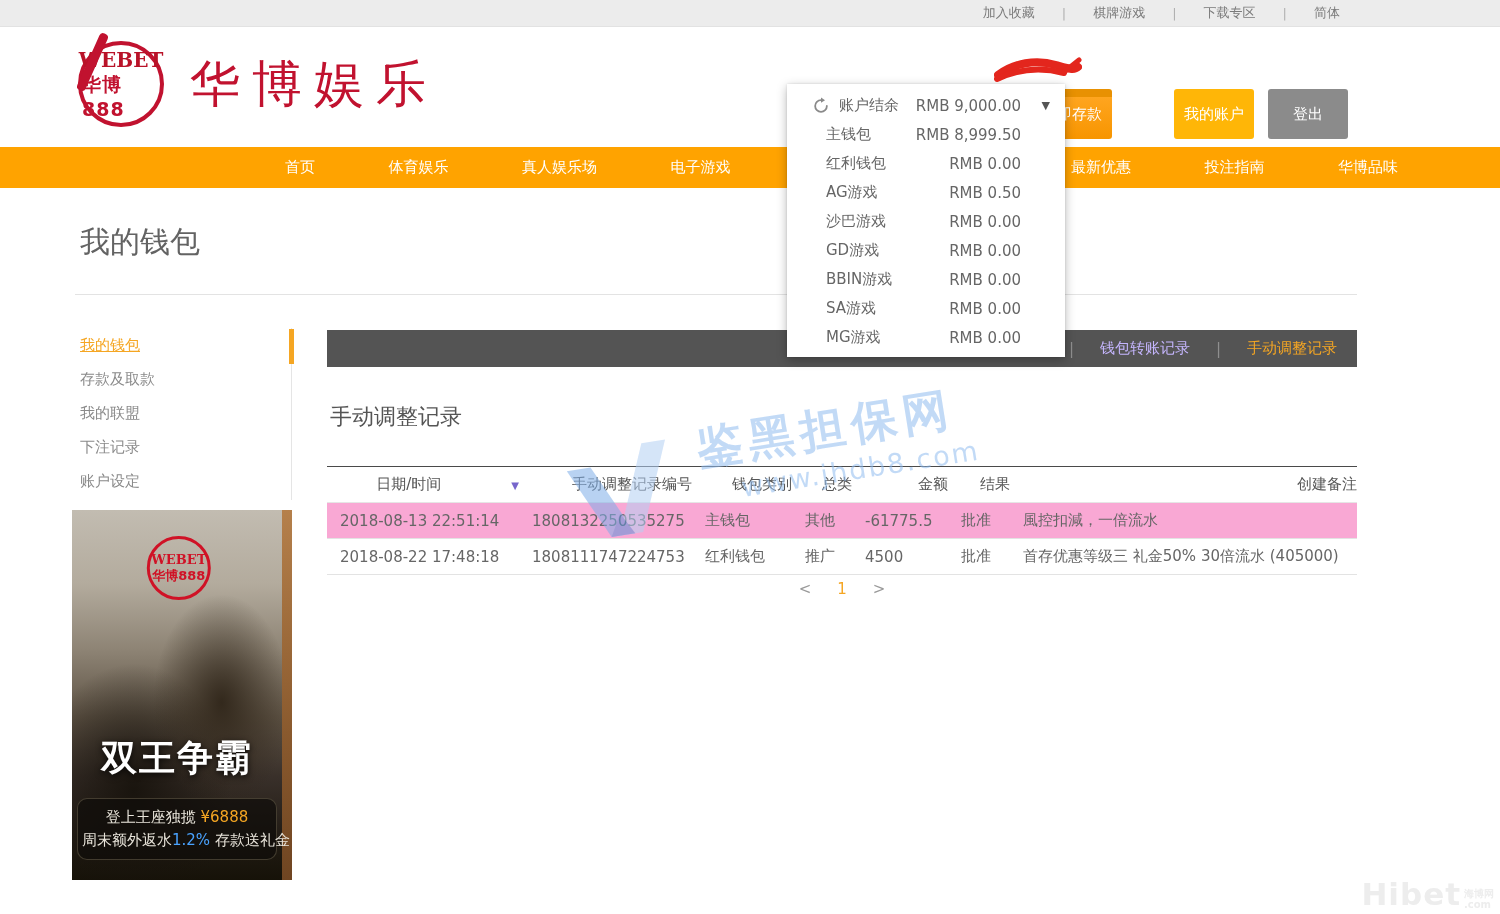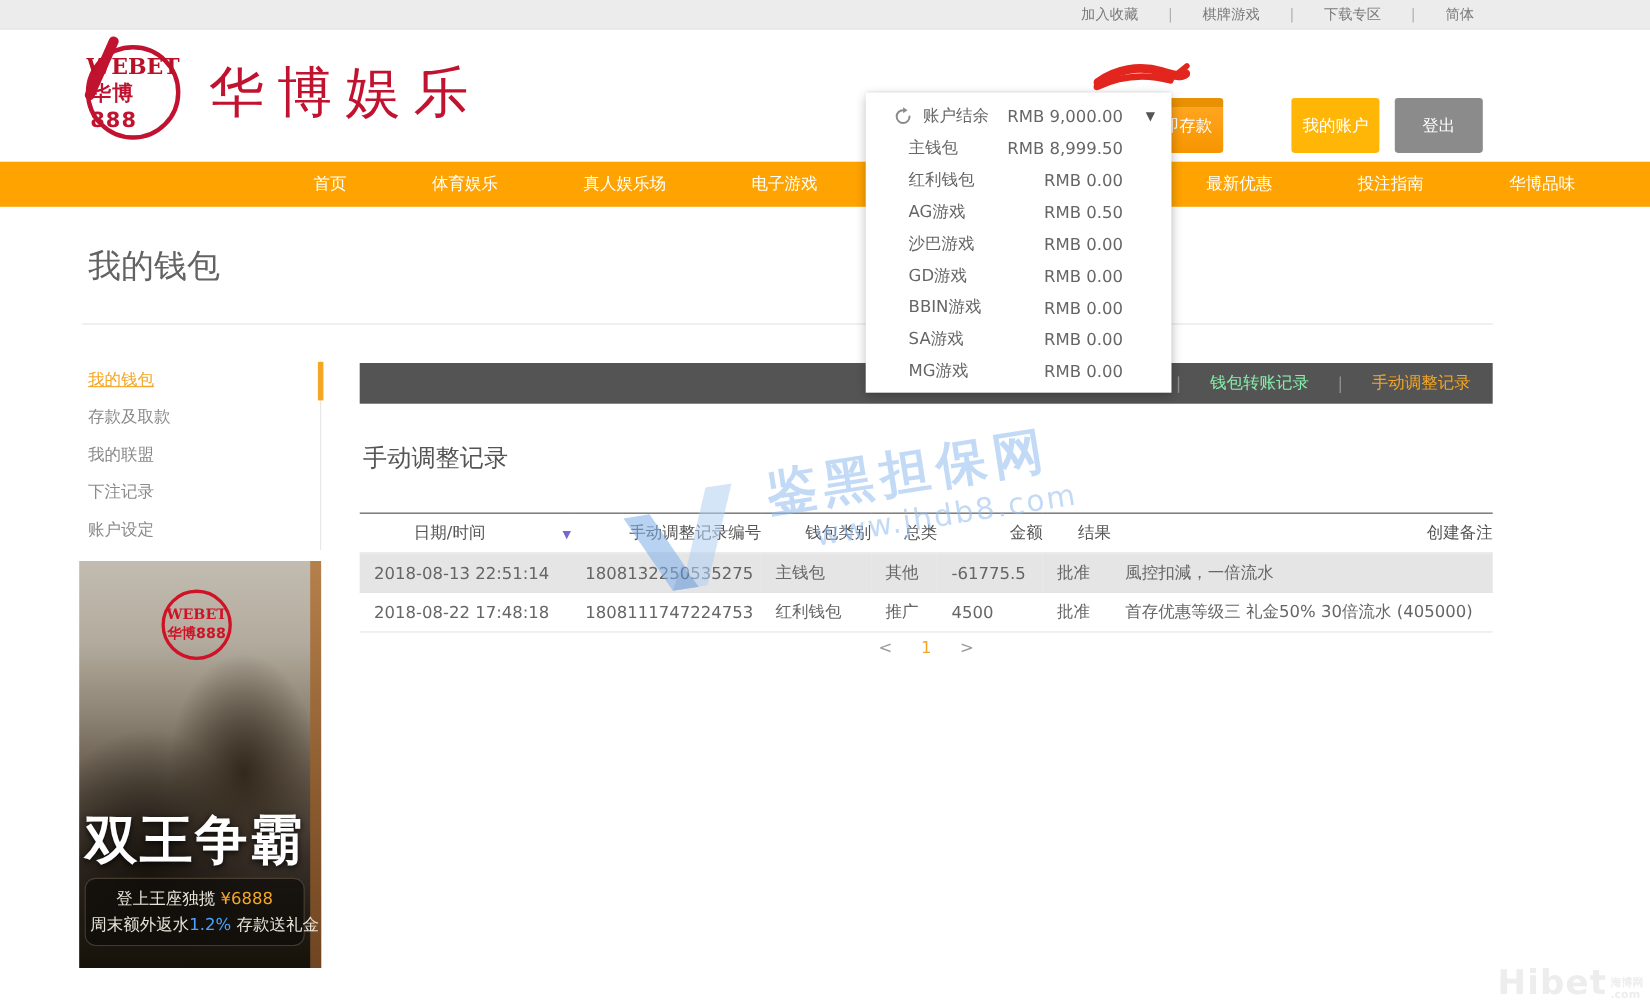--- a/index.html
+++ b/index.html
@@ -29,21 +29,21 @@
 
   .hdr-btn { position:absolute; top:62px; width:80px; height:50px; border-radius:3px; color:#fff;
              font-size:15px; display:flex; align-items:center; justify-content:center; cursor:pointer; border:none; }
   .btn-deposit { left:1032px; background:linear-gradient(180deg,#e89102 0%, #e89102 16%, #ffa51f 16%, #f79500 100%); }
   .btn-account { left:1174px; background:#ffb607; }
   .btn-logout  { left:1268px; background:#8b8b8b; }
 
   
   .nav { position:absolute; left:0; top:147px; width:1500px; height:41px; background:#ffa300;
          display:flex; align-items:center; justify-content:space-between;
-         padding:0 68px 0 285px; font-size:15px; color:#fff; }
+         padding:0 102px 0 285px; font-size:15px; color:#fff; }
   .nav span { cursor:pointer; white-space:nowrap; }
 
   
   .page-title { position:absolute; left:80px; top:222px; font-size:30px; color:#636363; }
   .page-rule  { position:absolute; left:75px; top:294px; width:1282px; border-top:1px solid #e3e3e3; }
 
   
   .sidebar { position:absolute; left:75px; top:328px; width:217px; height:172px; border-right:1px solid #e5e5e5; }
   .sidebar .item { height:34px; display:flex; align-items:center; font-size:15px; color:#8a8a8a; cursor:pointer; padding-left:5px; }
   .sidebar .item.active { color:#f5a623; text-decoration:underline; }
@@ -56,44 +56,44 @@
       radial-gradient(130px 170px at 28% 76%, rgba(24,19,13,.95), rgba(24,19,13,0) 75%),
       linear-gradient(180deg,#c2bcb1 0%,#b3ab9d 20%,#8d8374 38%,#5d5244 56%,#39302a 72%,#221c15 88%,#161208 100%); }
   .banner-strip { position:absolute; right:0; top:0; width:10px; height:100%;
                   background:linear-gradient(180deg,#b5804b,#8a5a2e 60%,#6f4522); }
   .banner-logo { position:absolute; left:50%; top:26px; transform:translateX(-55%); text-align:center; }
   .banner-logo-circle { width:64px; height:64px; border:3px solid #d01226; border-radius:50%;
                         display:flex; flex-direction:column; align-items:center; justify-content:center; margin:0 auto; }
   .banner-logo-circle .b1 { font-family:"DejaVu Serif","Liberation Serif",serif; font-weight:700; font-size:13px; color:#d01226; }
   .banner-logo-circle .b2 { font-weight:700; font-size:13px; color:#d01226; }
   .banner-headline { position:absolute; left:0; width:210px; top:228px; text-align:center;
-                     font-family:"DejaVu Serif","Liberation Serif",serif; font-weight:700; font-size:48px;
+                     font-family:"DejaVu Serif","Liberation Serif",serif; font-weight:700; font-size:36px;
                      color:#fff; letter-spacing:2px; text-shadow:0 2px 6px rgba(0,0,0,.85); line-height:1.1; }
   .banner-box { position:absolute; left:5px; right:15px; bottom:20px; background:rgba(15,13,10,.72);
                 border:1px solid rgba(125,115,92,.45); border-radius:10px; padding:7px 4px; text-align:center;
                 font-size:15px; color:#e8e4da; line-height:1.55; white-space:nowrap; }
   .amt { color:#f5a623; font-weight:400; }
   .pct { color:#4aa3ff;text-align:center; }
 
   
   .tabbar { position:absolute; left:327px; top:330px; width:1030px; height:37px; background:#545454;
             display:flex; align-items:center; justify-content:flex-end; gap:26px; padding-right:20px; font-size:15px; }
   .tabbar .tab { cursor:pointer; white-space:nowrap; }
-  .tab-dim { color:#d0d0d0; } .tab-normal { color:#86efac; } .tab-active { color:#f5a623; }
+  .tab-dim { color:#d0d0d0; } .tab-normal { color:#c4b5fd; } .tab-active { color:#f5a623; }
   .tabbar .tsep { color:#8f8f8f; }
 
   
   .section-title { position:absolute; left:330px; top:402px; font-size:22px; color:#555; }
   .tablewrap { position:absolute; left:327px; top:466px; width:1030px; }
   table { border-collapse:collapse; width:100%; font-size:15px; color:#666; table-layout:fixed; }
   thead tr { border-top:1px solid #4a4a4a; border-bottom:1px solid #e6e6e6; }
   th { height:36px; text-align:right; font-weight:400; color:#555; padding-left:13px; white-space:nowrap; overflow:visible; }
   td { height:36px; padding-left:13px; white-space:nowrap; }
   tbody tr { border-bottom:1px solid #e3e3e3; background:#fff; }
-  tbody tr.odd { background:#e5e5e5; }
+  tbody tr.odd { background:#f9a8d4; }
   .sort-caret { color:#7766cc; font-size:10px; margin-left:70px; }
 
   .pagination { position:absolute; left:327px; top:580px; width:1030px; display:flex; justify-content:center;
                 gap:26px; font-size:15px; color:#999; }
   .pagination .pg-cur { color:#f5a623; }
   .pagination span { cursor:pointer; }
 
   
   .balance-panel { position:absolute; left:787px; top:84px; width:278px; height:273px; background:#fff;
                    box-shadow:0 3px 10px rgba(0,0,0,.28), 0 0 2px rgba(0,0,0,.12); z-index:50; padding-top:7px; }

